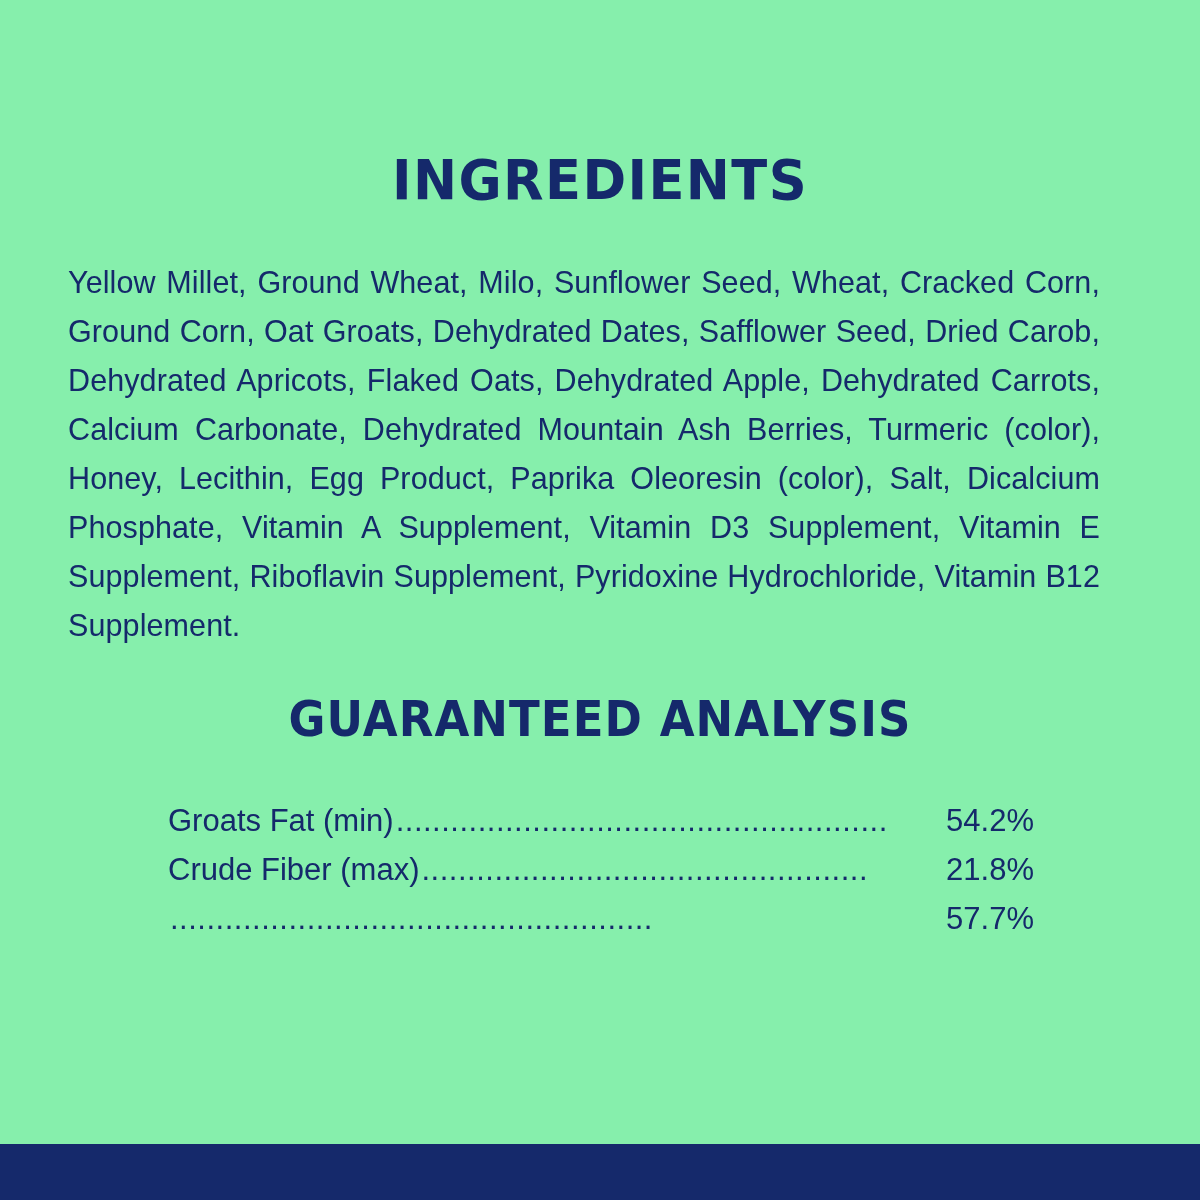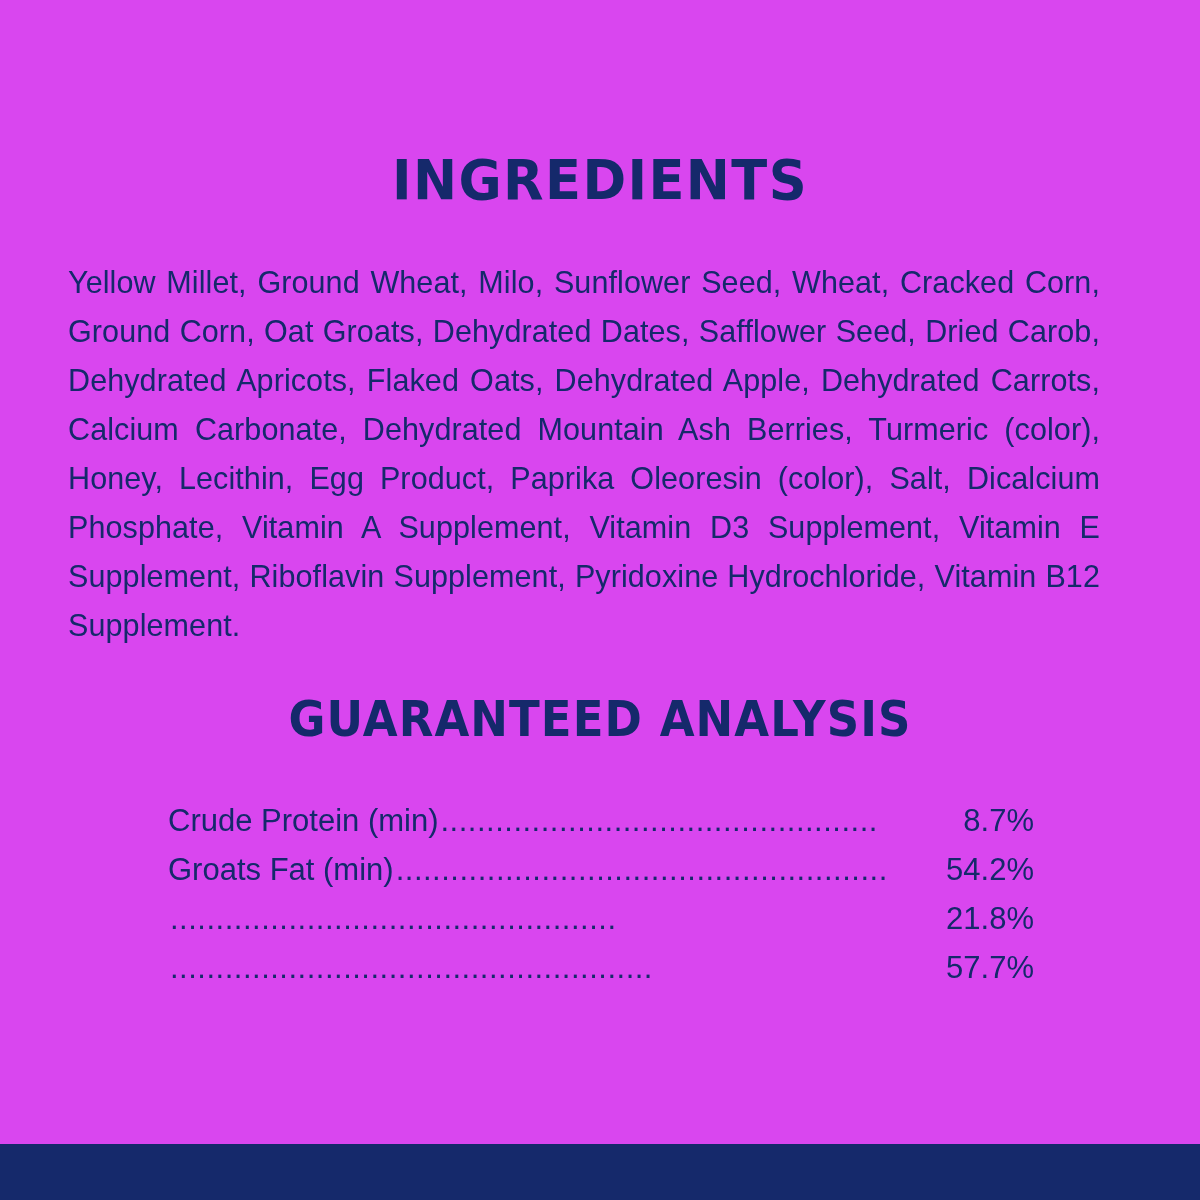--- a/index.html
+++ b/index.html
@@ -14,21 +14,21 @@
     color: #1b2a5e;
     overflow: hidden;
     position: relative;
   }
 
   .page {
     position: relative;
     width: 1200px;
     height: 1200px;
     box-sizing: border-box;
-    background: #d946ef;
+    background: #86efac;
   }
 
   .ingredients-heading {
     position: absolute;
     top: 148px;
     left: 0;
     width: 1200px;
     text-align: center;
     font-size: 56px;
     line-height: 64px;
@@ -119,33 +119,29 @@
 <div class="page">
 
   <div class="ingredients-heading">INGREDIENTS</div>
 
   <div class="ingredients-body">Yellow Millet, Ground Wheat, Milo, Sunflower Seed, Wheat, Cracked Corn, Ground Corn, Oat Groats, Dehydrated Dates, Safflower Seed, Dried Carob, Dehydrated Apricots, Flaked Oats, Dehydrated Apple, Dehydrated Carrots, Calcium Carbonate, Dehydrated Mountain Ash Berries, Turmeric (color), Honey, Lecithin, Egg Product, Paprika Oleoresin (color), Salt, Dicalcium Phosphate, Vitamin A Supplement, Vitamin D3 Supplement, Vitamin E Supplement, Riboflavin Supplement, Pyridoxine Hydrochloride, Vitamin B12 Supplement.</div>
 
   <div class="analysis-heading">GUARANTEED ANALYSIS</div>
 
   <div class="analysis-table">
 
-    <div class="analysis-row">
-      <span class="analysis-label">Crude Protein (min)</span>
-      <span class="analysis-dots">................................................</span>
-      <span class="analysis-value">8.7%</span>
-    </div>
 
     <div class="analysis-row">
       <span class="analysis-label">Groats Fat (min)</span>
       <span class="analysis-dots">......................................................</span>
       <span class="analysis-value">54.2%</span>
     </div>
 
     <div class="analysis-row">
+      <span class="analysis-label">Crude Fiber (max)</span>
       <span class="analysis-dots">.................................................</span>
       <span class="analysis-value">21.8%</span>
     </div>
 
     <div class="analysis-row">
       <span class="analysis-dots">.....................................................</span>
       <span class="analysis-value">57.7%</span>
     </div>
 
   </div>

